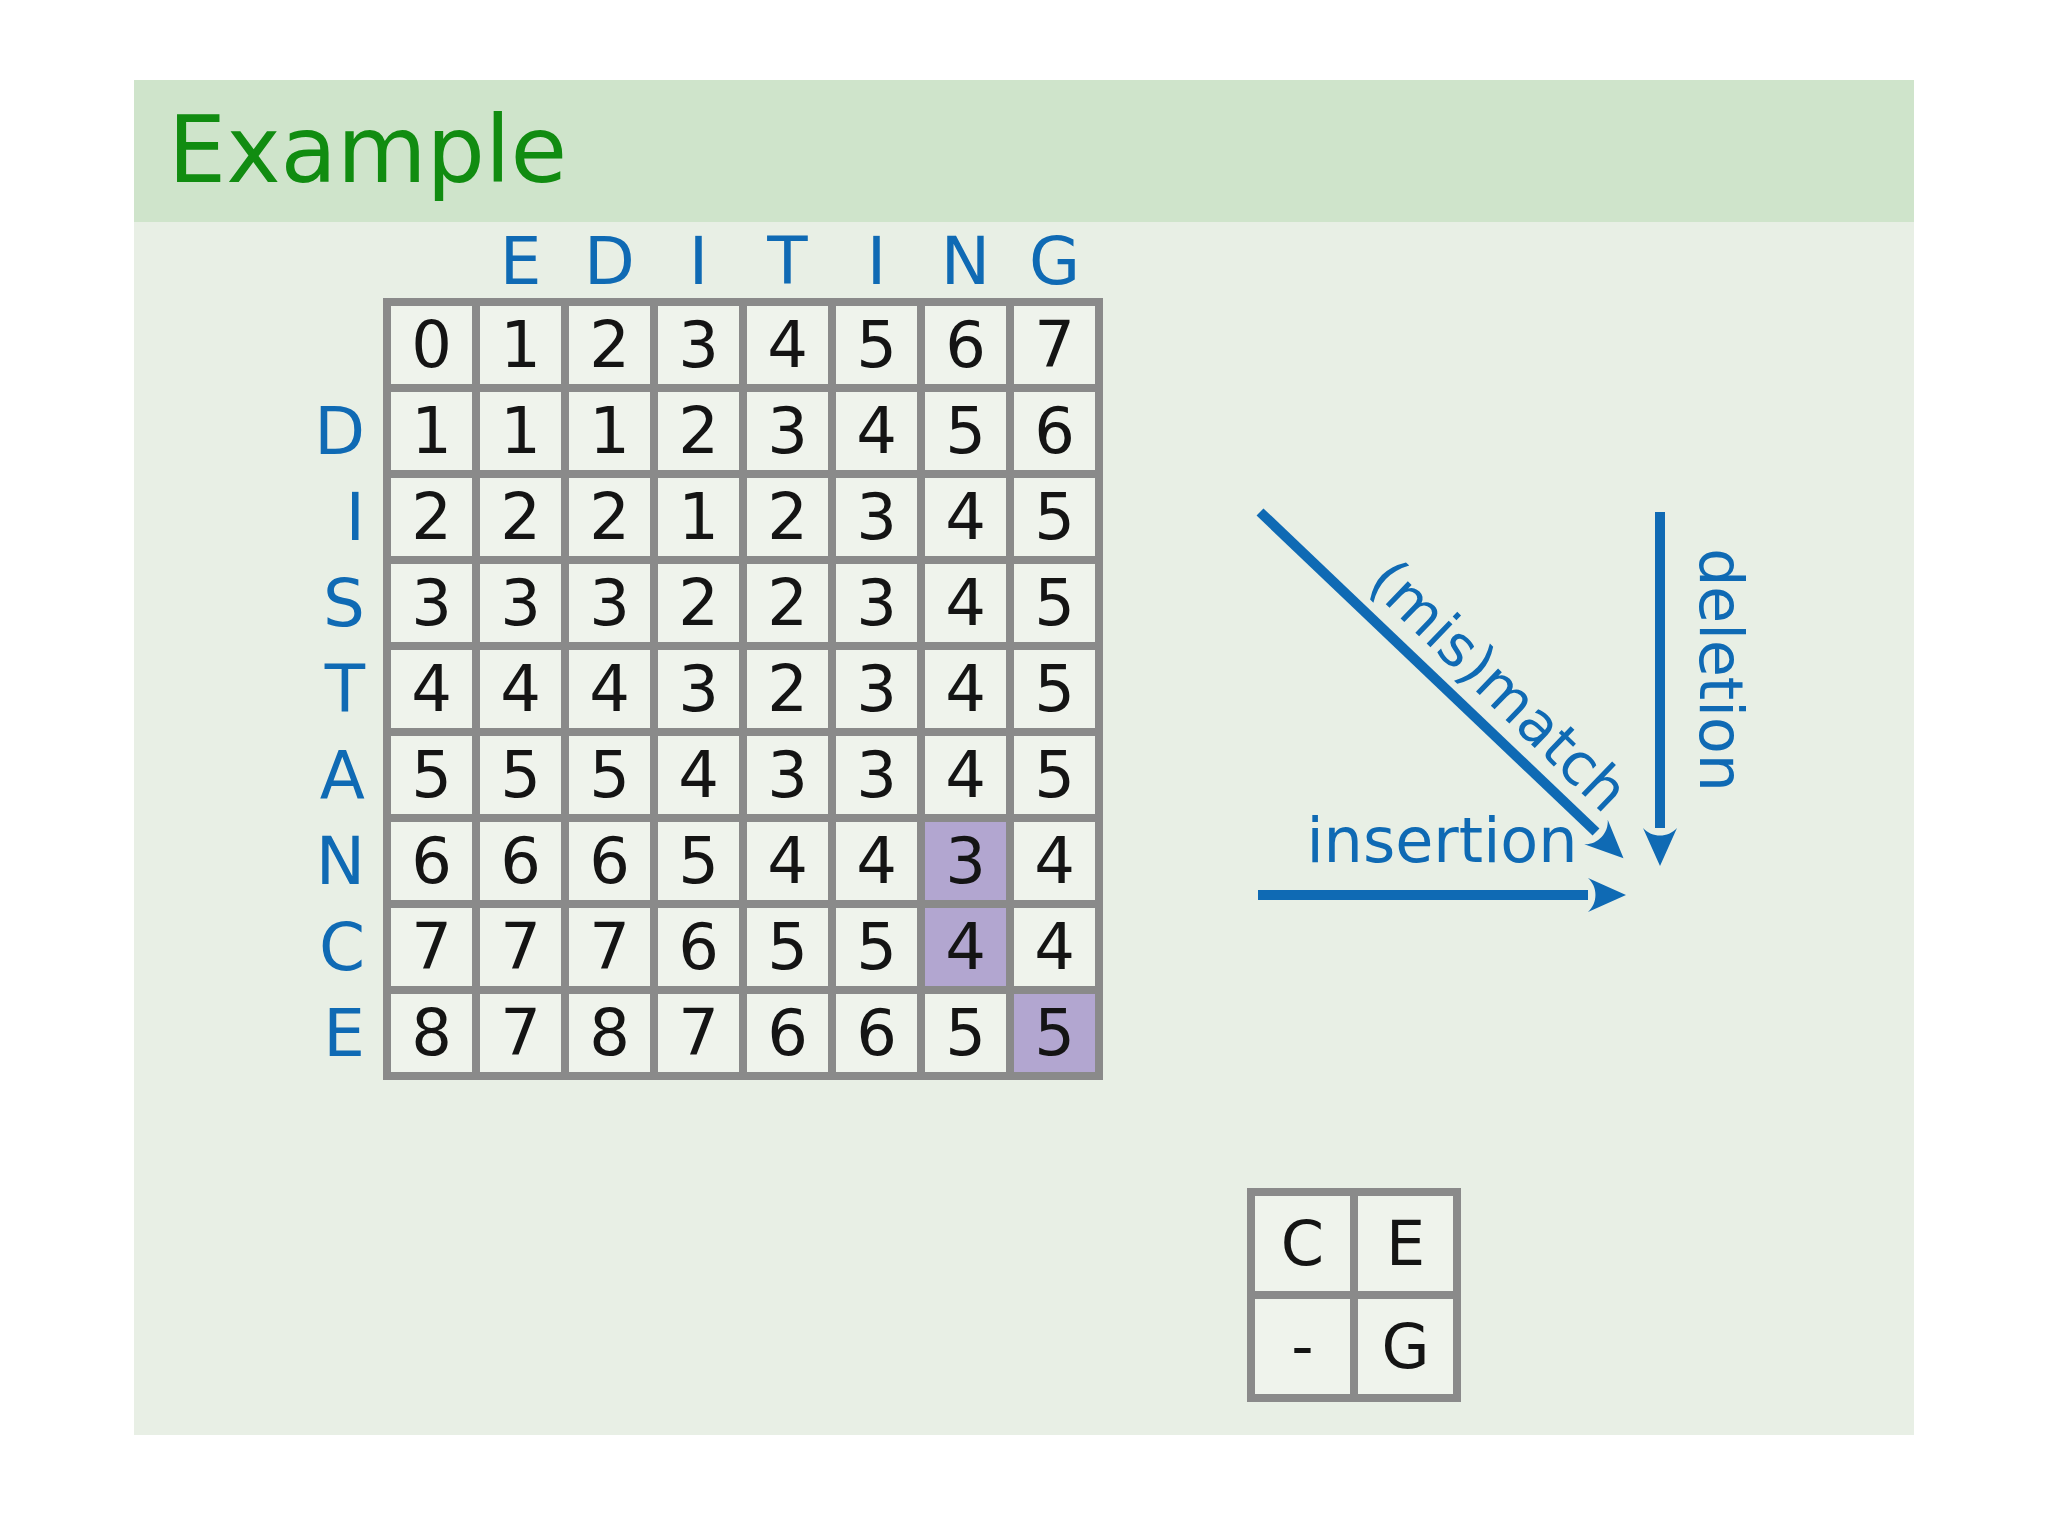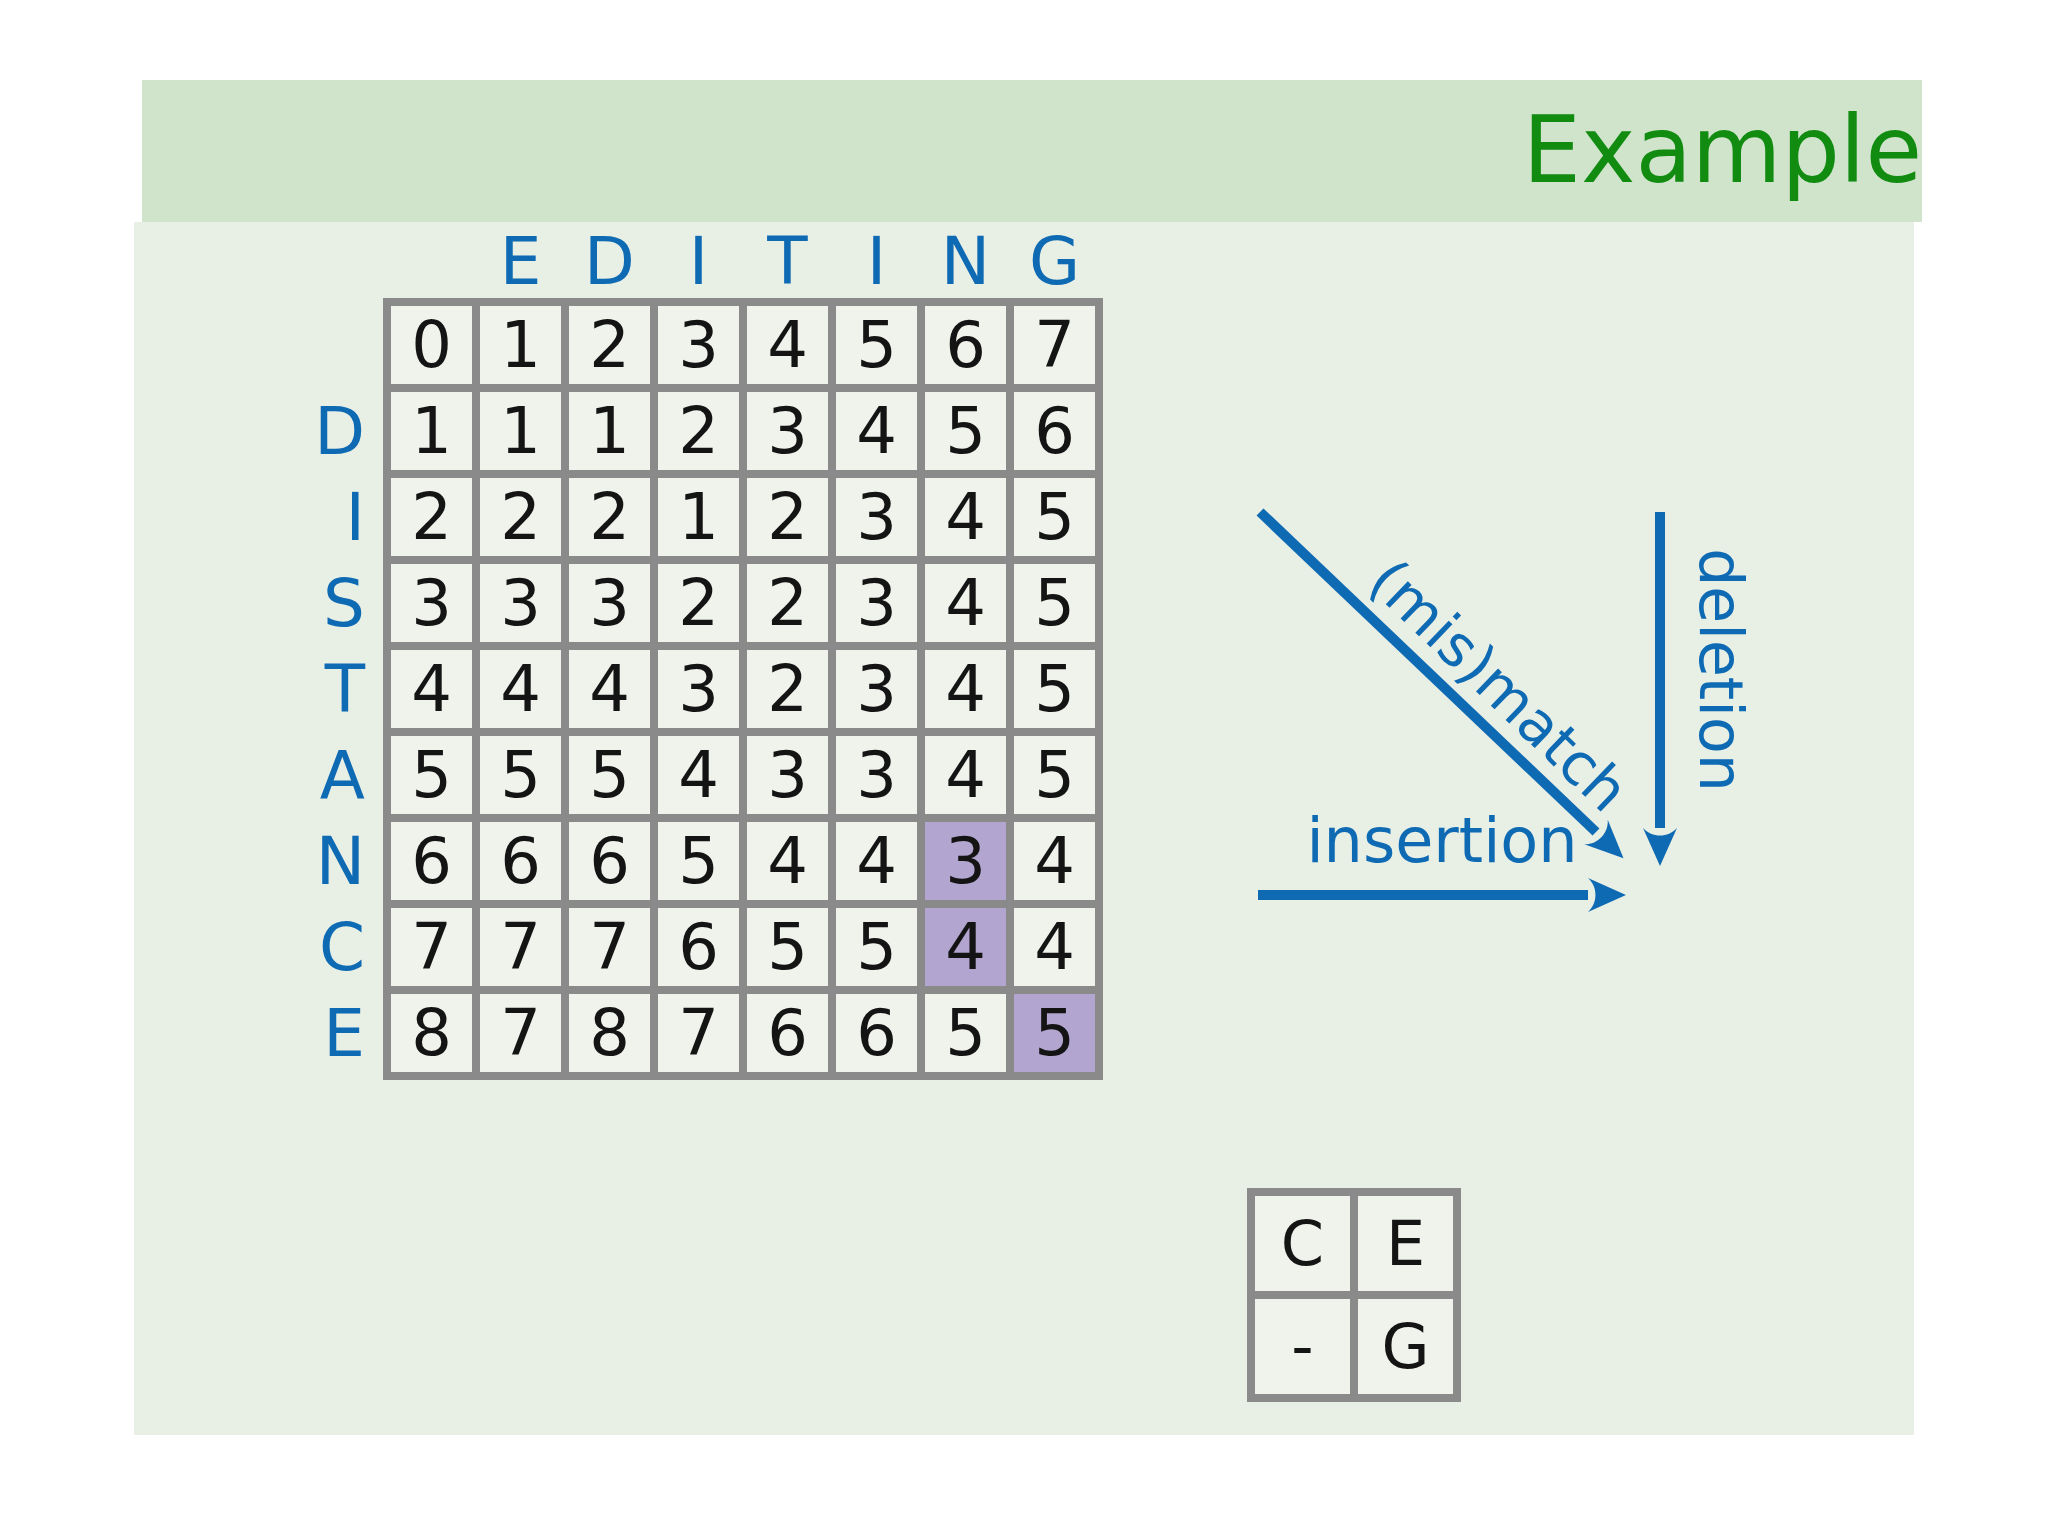--- a/index.html
+++ b/index.html
@@ -4,24 +4,24 @@
 <style>
   html, body { margin: 0; padding: 0; }
   body {
     width: 2048px; height: 1536px;
     background: #ffffff;
     position: relative;
     font-family: "DejaVu Sans", "Liberation Sans", sans-serif;
     overflow: hidden;
   }
   .slide-titlebar {
-    position: absolute; left: 142px; top: 80px;
+    position: absolute; left: 134px; top: 80px;
     width: 1780px; height: 142px;
     background: #cfe4cb;
-    display: flex; align-items: center; justify-content: flex-end;
+    display: flex; align-items: center;
   }
   .slide-title {
     margin: 0; padding-left: 34px;
     font-size: 92px; font-weight: 400; line-height: 1;
     color: #118c11;
   }
   .slide-content {
     position: absolute; left: 134px; top: 222px;
     width: 1780px; height: 1213px;
     background: #e8efe5;

